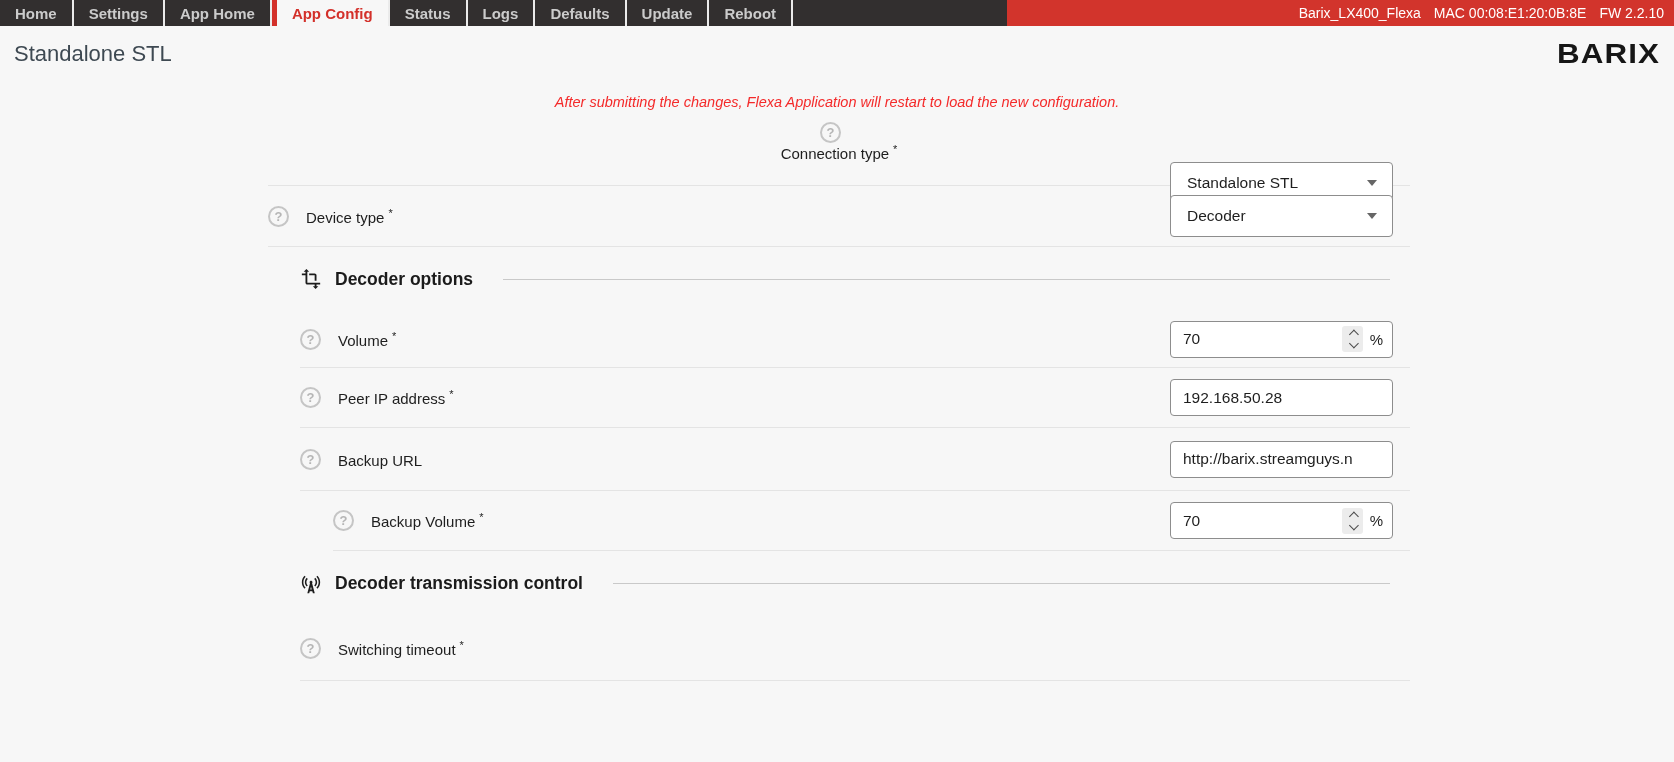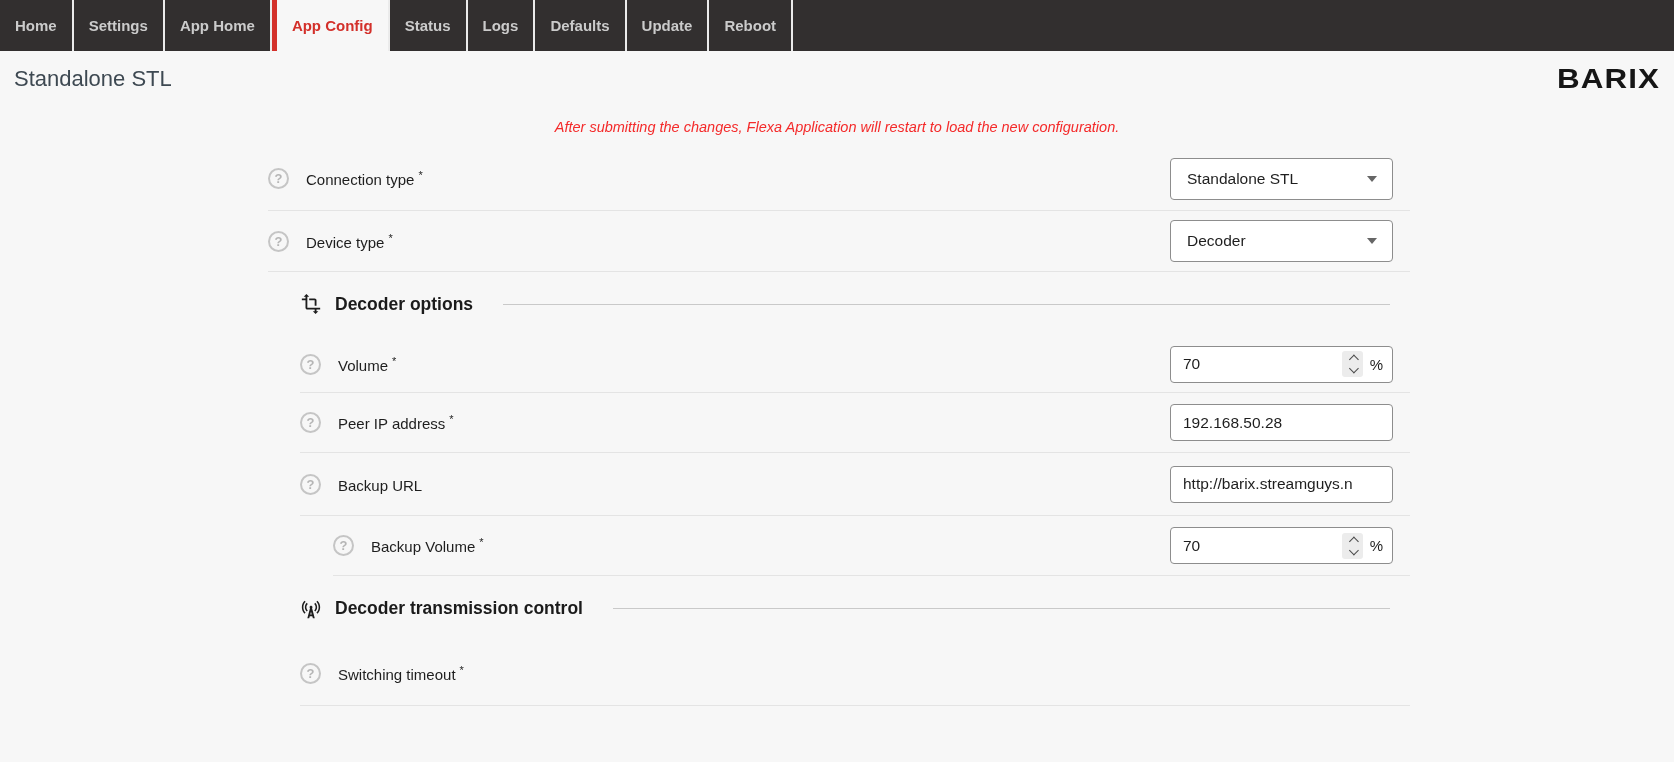--- a/index.html
+++ b/index.html
@@ -4,21 +4,21 @@
 <style>
   * { box-sizing: border-box; }
   html,body { margin:0; padding:0; }
   body {
     width:1674px; height:762px; background:#f7f7f7;
     font-family:"Liberation Sans", sans-serif; overflow:hidden;
     position:relative;
   }
 
   
-  nav { display:flex; height:51px; background:#322f2f; align-items:stretch; }
+  nav { display:flex; height:26px; background:#322f2f; align-items:stretch; }
   .tab {
     display:flex; align-items:center; padding:0 15px; color:#cbcbcb;
     font-size:15px; font-weight:700; text-decoration:none;
     border-right:2px solid #ebebeb; cursor:pointer; white-space:nowrap;
   }
   .tab.active {
     background:#f7f7f7; color:#d3302a; border-left:5px solid #d3302a;
   }
   .nav-spacer { flex:1; border-right:0; }
   .device-info {
@@ -43,21 +43,21 @@
     height:41px; display:flex; align-items:center; justify-content:center;
     color:#f42a2a; font-style:italic; font-size:14.5px;
   }
 
   
   .row { display:flex; align-items:center; margin-right:264px; }
   .hr  { border-bottom:1px solid #e4e4e4; }
   .lv0 { margin-left:268px; }
   .lv1 { margin-left:300px; }
   .lv2 { margin-left:333px; }
-  .r1 {height:64px;} .r2 {height:61px;} .r4 {height:57px;} .r5 {height:60px;}
+  .r1 {height:64px;flex-direction:column;} .r2 {height:61px;} .r4 {height:57px;} .r5 {height:60px;}
   .r6 {height:63px;} .r7 {height:60px;} .r9 {height:65px;} .r10{height:60px;}
 
   .help {
     width:21px; height:21px; border:2px solid #c5c5c5; border-radius:50%;
     display:flex; align-items:center; justify-content:center;
     color:#b5b5b5; font-size:13px; font-weight:700; flex-shrink:0;
     margin-right:17px; cursor:pointer; user-select:none;
   }
   .help::before { content:"?"; }
 
@@ -118,20 +118,25 @@
   <a class="tab">Home</a>
   <a class="tab">Settings</a>
   <a class="tab">App Home</a>
   <a class="tab active">App Config</a>
   <a class="tab">Status</a>
   <a class="tab">Logs</a>
   <a class="tab">Defaults</a>
   <a class="tab">Update</a>
   <a class="tab">Reboot</a>
   <div class="tab nav-spacer"></div>
+  <div class="device-info">
+    <span>Barix_LX400_Flexa</span>
+    <span>MAC 00:08:E1:20:0B:8E</span>
+    <span>FW 2.2.10</span>
+  </div>
 </nav>
 
 <header class="page-header">
   <h1 class="page-title">Standalone STL</h1>
   <div class="logo">BARIX</div>
 </header>
 
 <div class="notice">After submitting the changes, Flexa Application will restart to load the new configuration.</div>
 
 <main>

